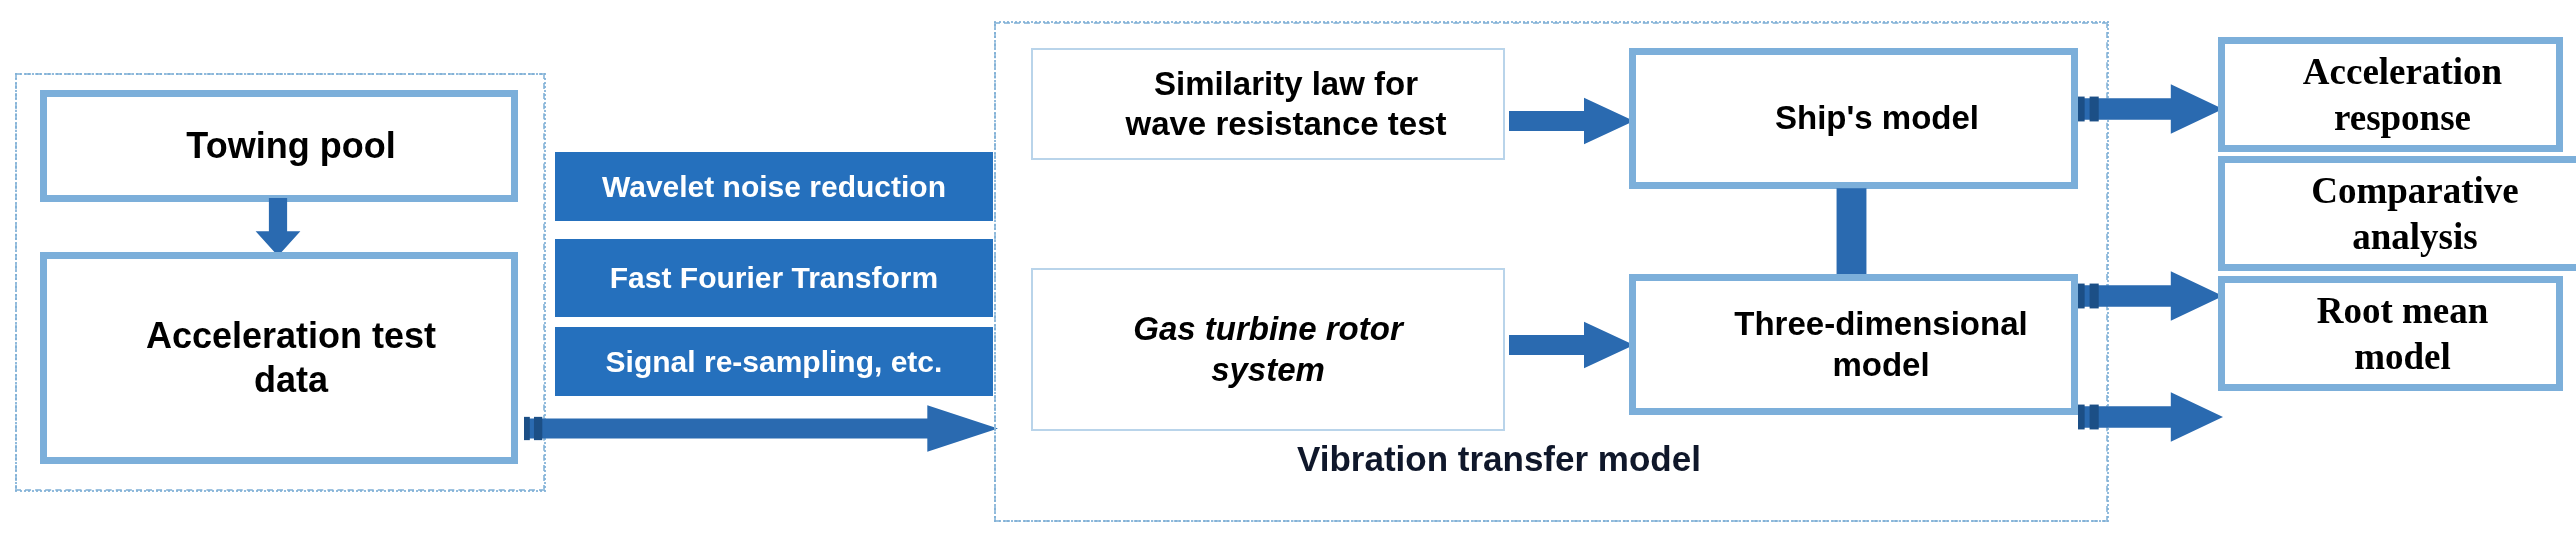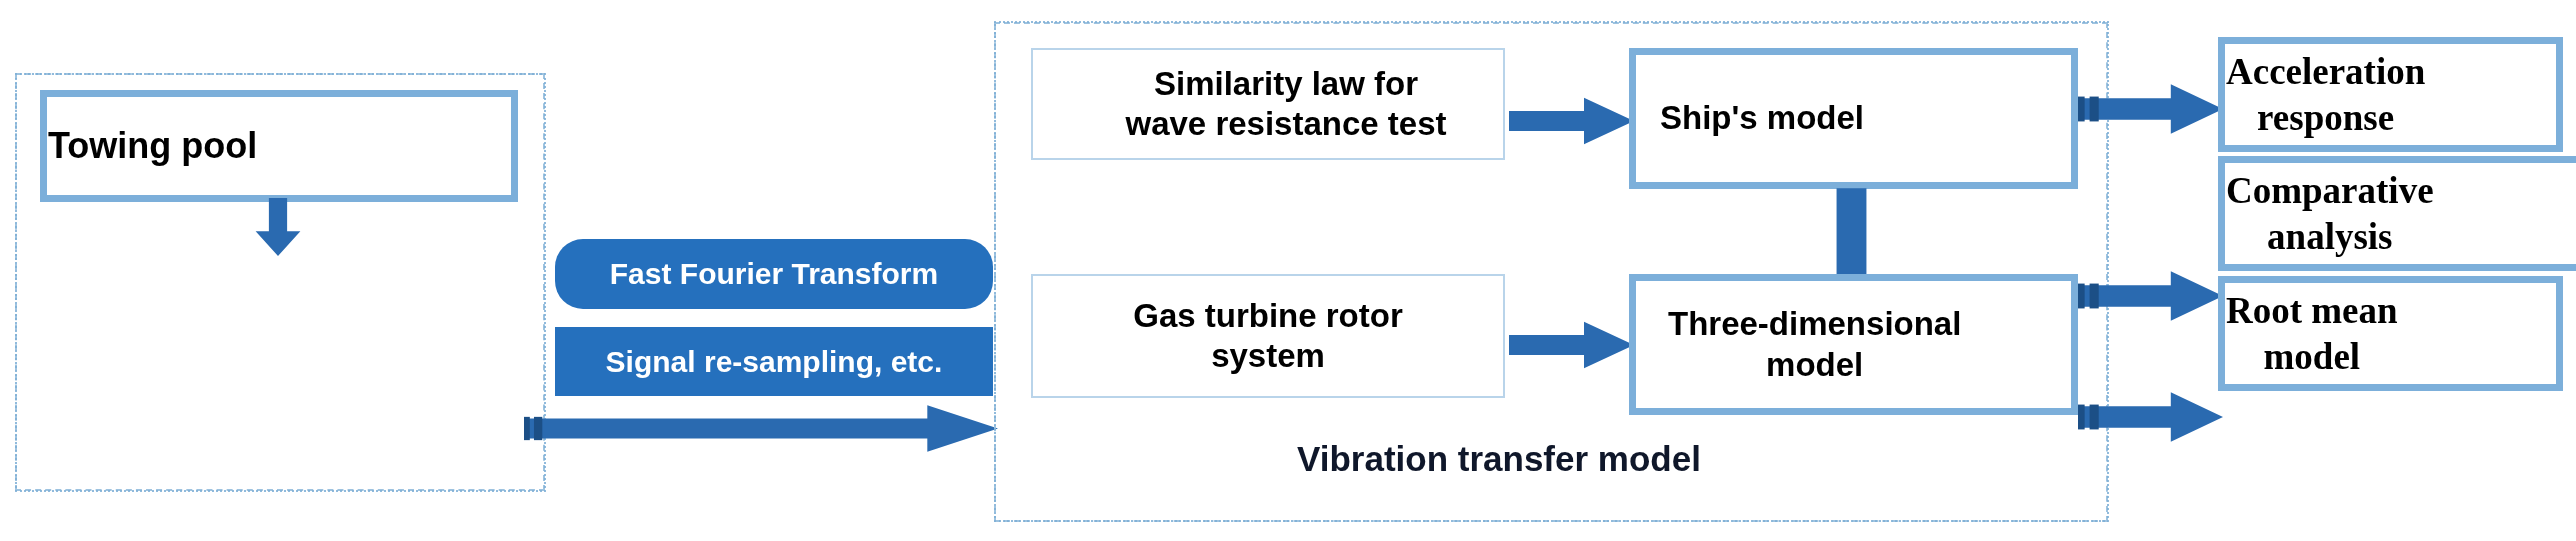--- a/index.html
+++ b/index.html
@@ -32,22 +32,23 @@
     align-items:center;
     justify-content:center;
     text-align:center;
     color:#000;
     line-height:1.22;
   }
   .node.thick{border:7.5px solid #7cafda;}
   .node.thick .inner{
     width:100%;height:100%;
     border:1.7px solid #ffffff;
-    display:flex;align-items:center;justify-content:flex-start;
-    box-sizing:border-box;
+    display:flex;align-items:center;justify-content:center;
+    box-sizing:border-box;
+    margin-left:24px;
   }
   .node.thin{border:2.5px solid #b9d4ea;}
   .node.thin .inner{
     width:100%;height:100%;
     display:flex;align-items:center;justify-content:center;
     box-sizing:border-box;
   }
   .sans{font-family:"Liberation Sans", sans-serif;font-weight:bold;}
   .serif{font-family:"Liberation Serif", serif;font-weight:bold;}
 
@@ -91,23 +92,32 @@
       <span style="white-space:pre-line;">Towing pool</span>
     </div>
   </div>
 
   <div class="arrow" style="left:249px;top:198px;width:58px;height:58px;">
     <svg width="58" height="58" viewBox="0 0 70 70">
       <polygon points="24,0 46,0 46,40 62,40 35,70 8,40 24,40" fill="#2a6ab0"></polygon>
     </svg>
   </div>
 
-
-
-  <div class="bar" style="left:555px;top:239px;width:438px;height:70px;font-size:30px;border-radius:28px;">
+  <div class="node thick sans" style="left:40px;top:252px;width:478px;height:212px;font-size:36px;">
+    <div class="inner">
+      <span style="white-space:pre-line;">Acceleration test
+data</span>
+    </div>
+  </div>
+
+  <div class="bar" style="left:555px;top:152px;width:438px;height:69px;font-size:30px;">
+    <span>Wavelet noise reduction</span>
+  </div>
+
+  <div class="bar" style="left:555px;top:239px;width:438px;height:78px;font-size:30px;">
     <span>Fast Fourier Transform</span>
   </div>
 
   <div class="bar" style="left:555px;top:327px;width:438px;height:69px;font-size:30px;justify-content:center;">
     <span>Signal re-sampling, etc.</span>
   </div>
 
   <div class="arrow" style="left:524px;top:405px;width:474px;height:47px;">
     <svg width="474" height="47" viewBox="0 0 570 56">
       <polygon points="0,16 485,16 485,0 570,28 485,56 485,40 0,40" fill="#2a6ab0"></polygon>
@@ -136,21 +146,21 @@
       <span style="white-space:pre-line;">Ship's model</span>
     </div>
   </div>
 
   <div class="arrow" style="left:1810px;top:188px;width:83px;height:129px;">
     <svg width="83" height="129" viewBox="0 0 100 155">
       <polygon points="32,0 68,0 68,108 92,108 50,155 8,108 32,108" fill="#2a6ab0"></polygon>
     </svg>
   </div>
 
-  <div class="node thin sans" style="left:1031px;top:274px;width:474px;height:124px;font-size:33px;">
+  <div class="node thin sans" style="left:1031px;top:268px;width:474px;height:163px;font-size:33px;font-style:italic;">
     <div class="inner">
       <span style="white-space:pre-line;">Gas turbine rotor
 system</span>
     </div>
   </div>
 
   <div class="arrow" style="left:1509px;top:320px;width:125px;height:50px;">
     <svg width="125" height="50" viewBox="0 0 150 60">
       <polygon points="0,18 90,18 90,2 150,30 90,58 90,42 0,42" fill="#2a6ab0"></polygon>
     </svg>

